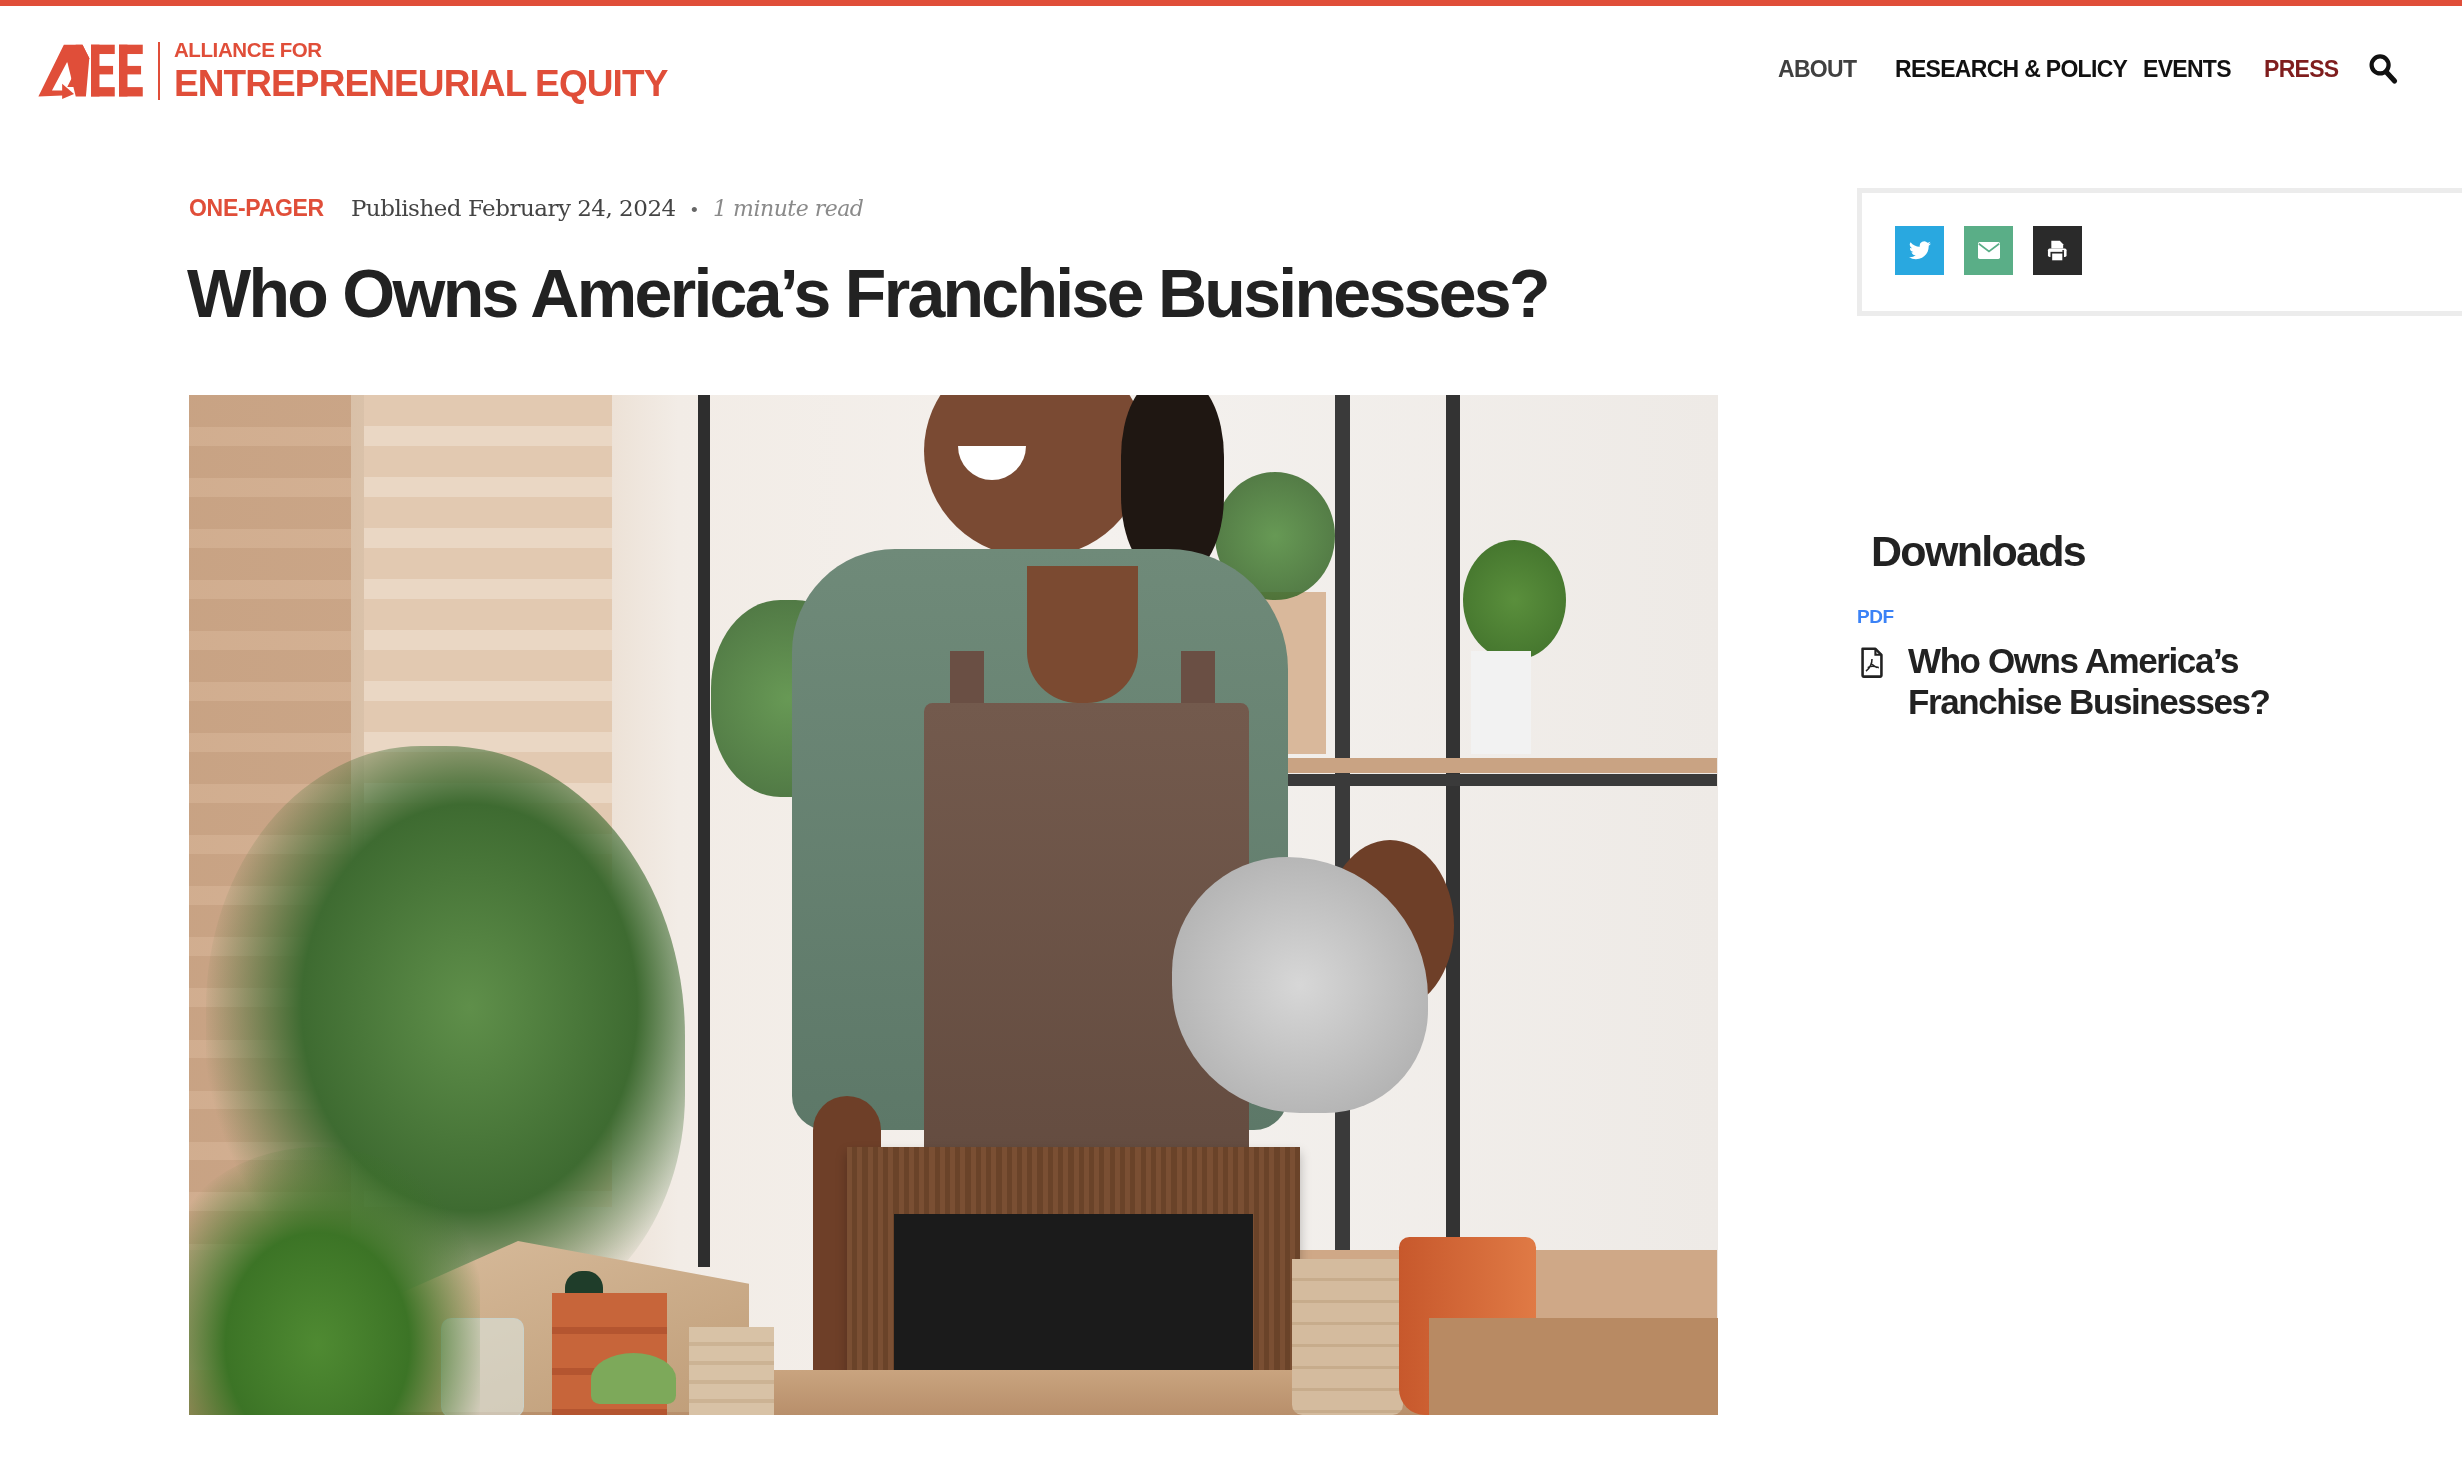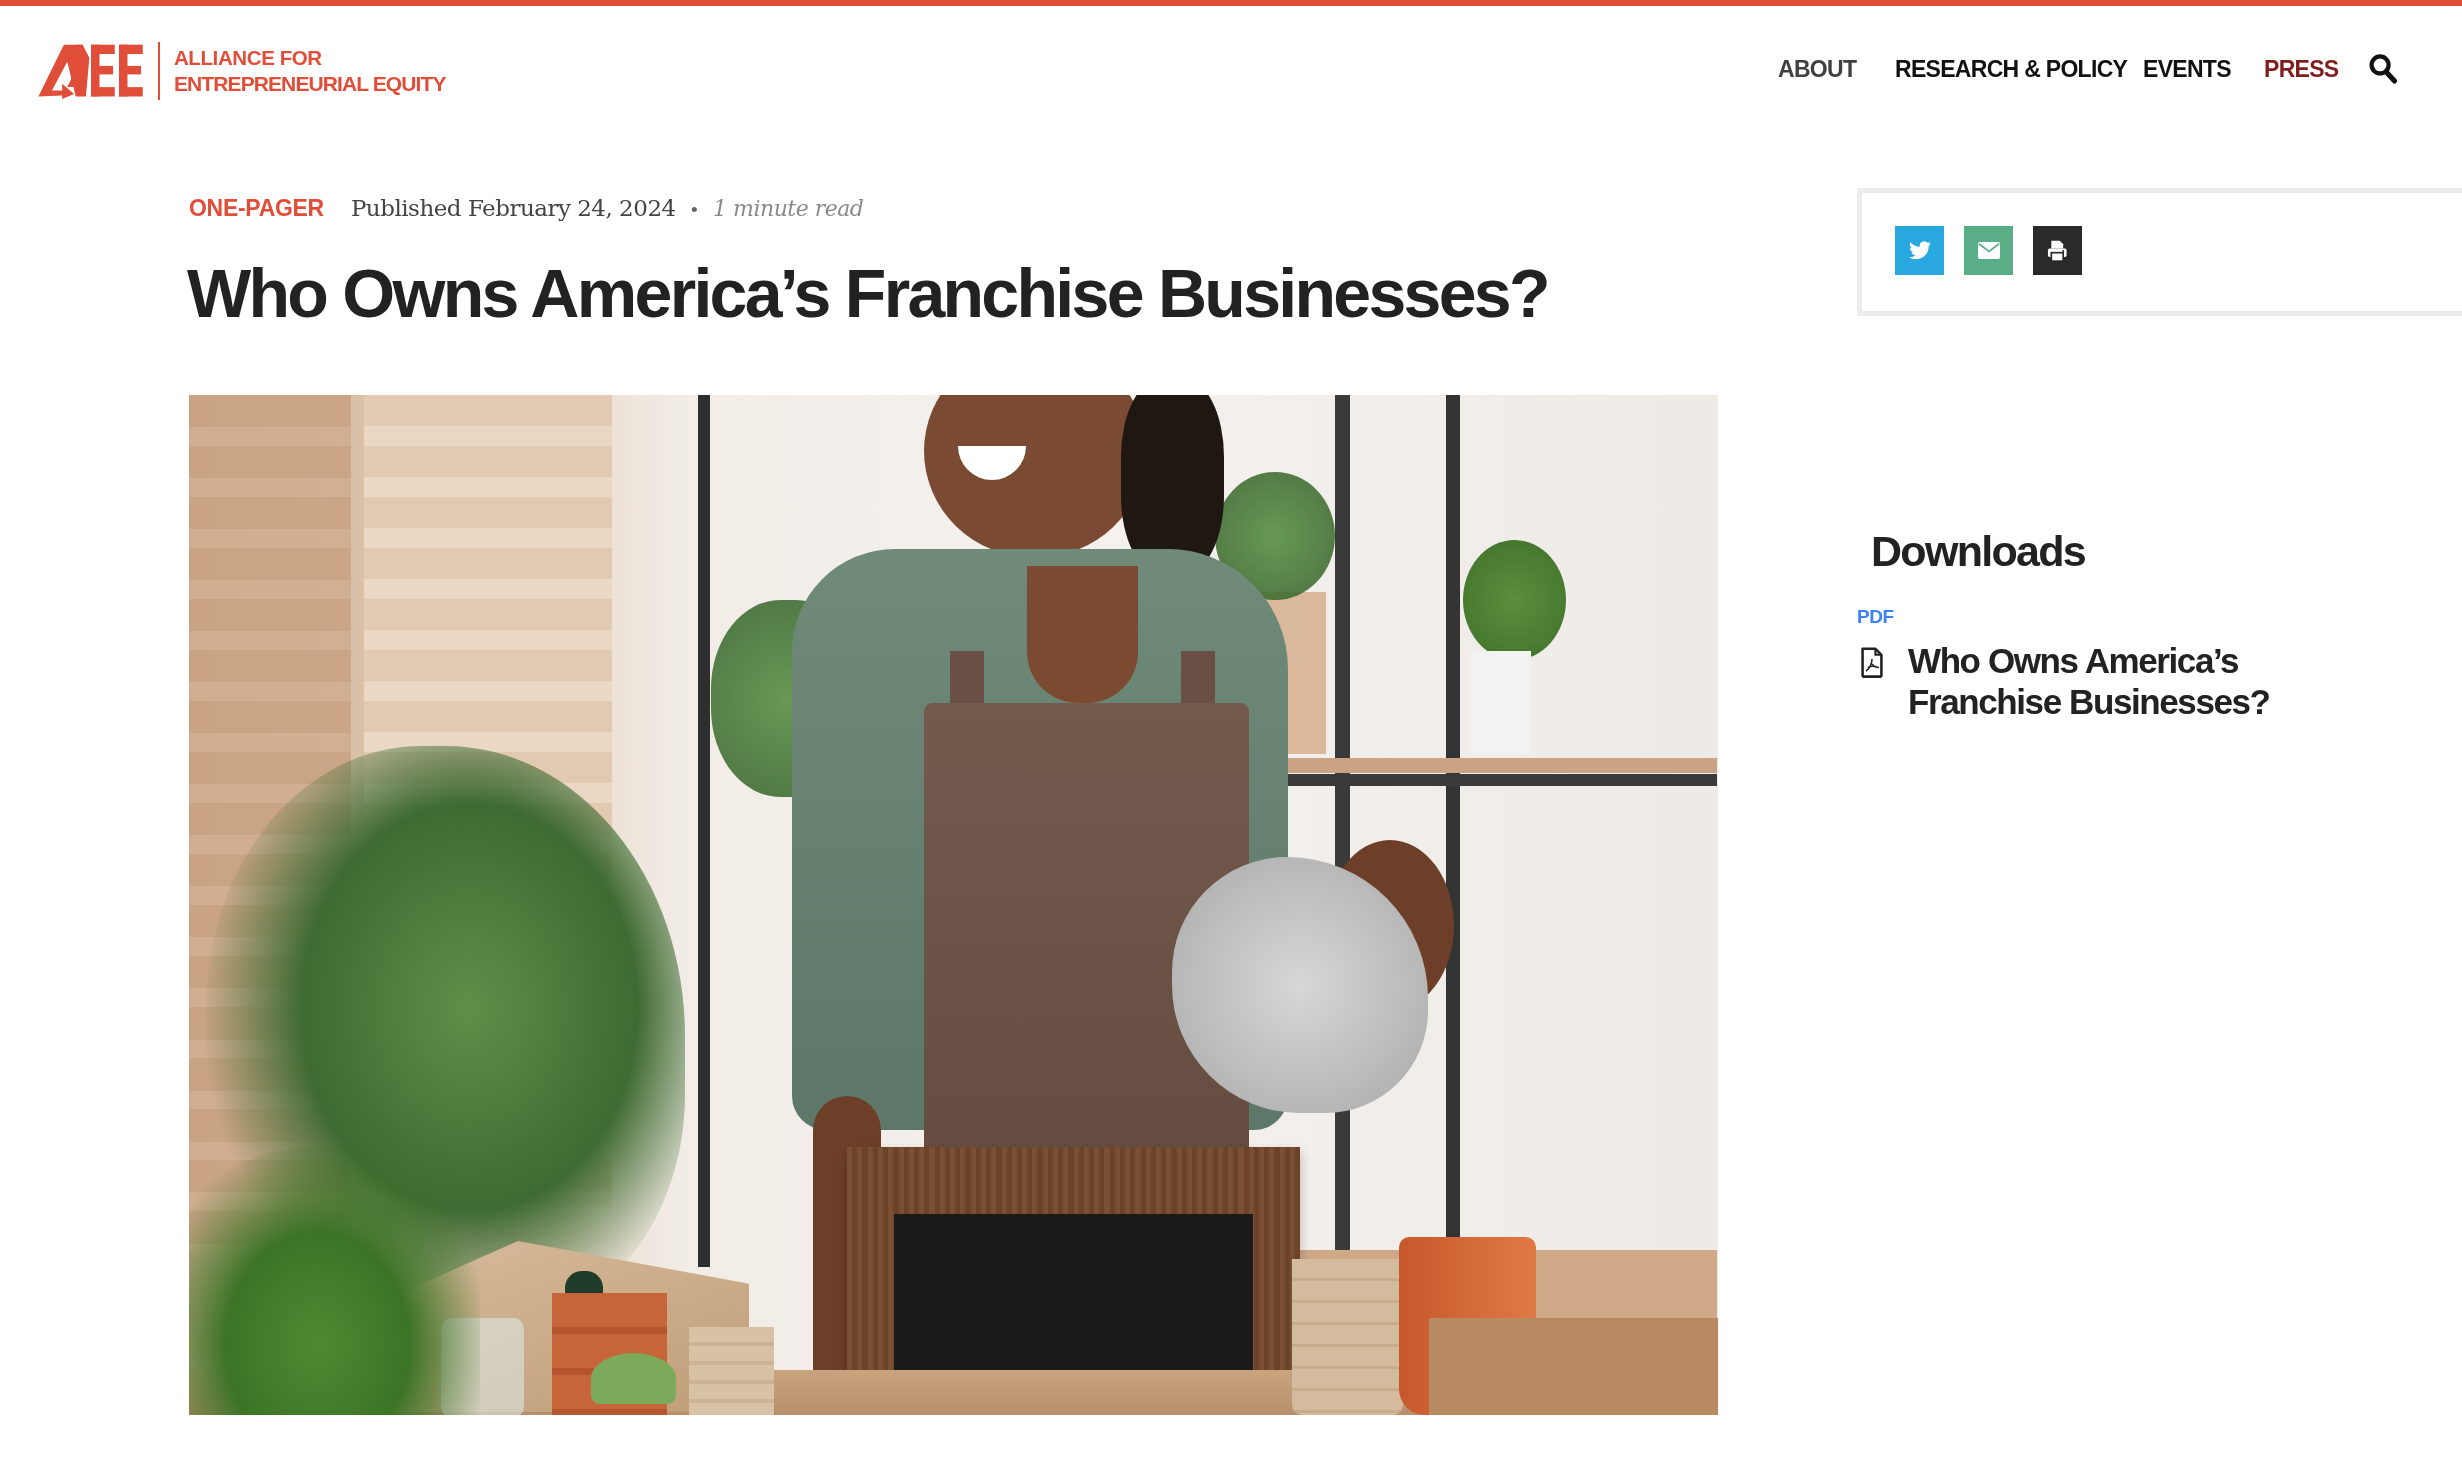--- a/index.html
+++ b/index.html
@@ -10,21 +10,21 @@
       color: #222;
     }
     .topbar { position: absolute; left: 0; top: 0; width: 2462px; height: 6px; background: #e04e39; }
 
     
     .logo { position: absolute; left: 38px; top: 41px; height: 60px; display: flex; align-items: center; text-decoration: none; }
     .logo-mark { width: 106px; height: 56px; position: relative; }
     .logo-divider { width: 2.6px; height: 58px; background: #e04e39; margin-left: 13.7px; margin-right: 13.7px; }
     .logo-text { display: flex; flex-direction: column; color: #e04e39; font-weight: bold; line-height: 1; }
     .logo-text .l1 { font-size: 20.5px; letter-spacing: -0.4px; margin-bottom: 5.1px; }
-    .logo-text .l2 { font-size: 21px; letter-spacing: -0.9px; }
+    .logo-text .l2 { font-size: 37px; letter-spacing: -0.9px; }
     .nav-item { position: absolute; top: 0; white-space: nowrap; }
     .search-btn { position: absolute; left: 2368px; top: 53px; width: 31px; height: 34px; cursor: pointer; }
 
     
     .meta { position: absolute; left: 189px; top: 195px; display: flex; align-items: baseline; font-size: 25px; }
     .meta .category { color: #e04e39; font-weight: bold; font-family: "Liberation Sans", sans-serif; font-size: 23px; letter-spacing: -0.3px; margin-right: 27px; text-decoration: none; }
     .meta .published { font-family: "DejaVu Serif", "Liberation Serif", serif; color: #444; font-size: 23px; letter-spacing: -0.5px; }
     .meta .dot { color: #666; margin: 0 15.4px; font-size: 19px; }
     .meta .readtime { font-family: "DejaVu Serif", "Liberation Serif", serif; font-style: italic; color: #8a8a8a; font-size: 22px; letter-spacing: -0.5px; }
 

